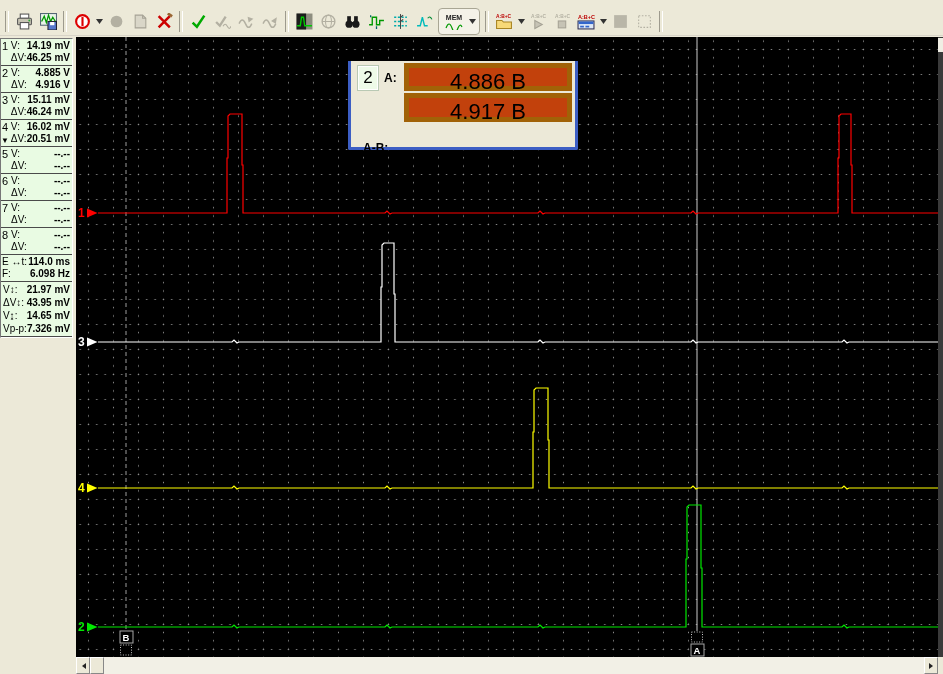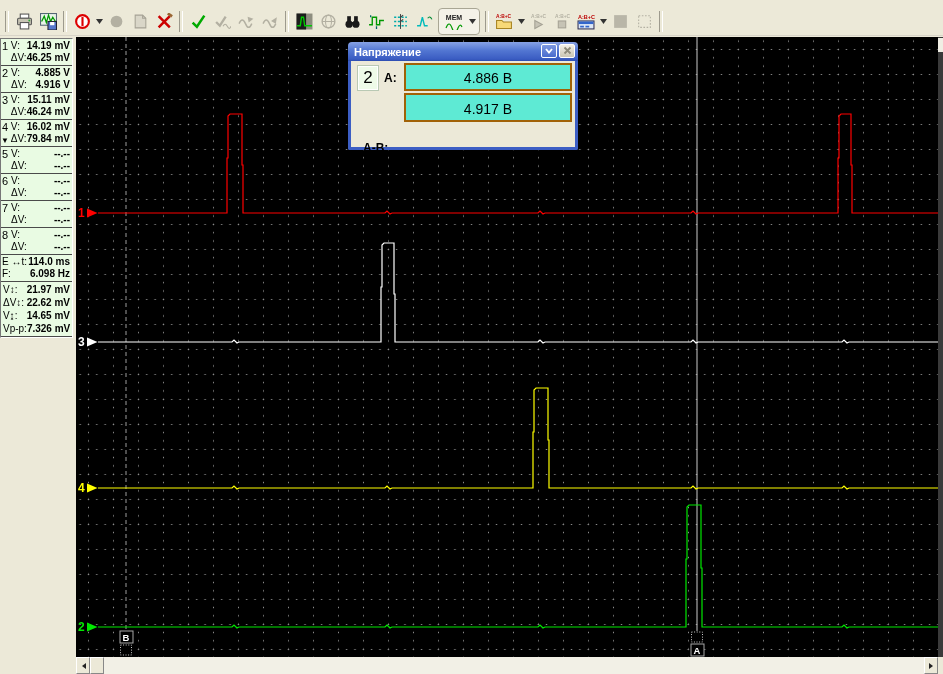--- a/index.html
+++ b/index.html
@@ -71,22 +71,22 @@
           font-size:11px;font-weight:bold;padding-left:6px;box-sizing:border-box;}
   .dbtns{position:absolute;right:3px;top:2px;display:flex;gap:2px;}
   .dbtn{width:16px;height:14px;border:1px solid #fff;border-radius:2px;box-sizing:border-box;
         display:flex;align-items:center;justify-content:center;}
   .dbtn.chev{background:linear-gradient(#7d98e0,#4a6cce);}
   .dbtn.close{background:linear-gradient(#f4f1e8,#c9c5b4);}
   .drow{position:absolute;display:flex;align-items:center;}
   .chbox{width:20px;height:24px;background:#eefbe8;border:1px solid #b9c9b4;box-shadow:0 0 0 1px #fff inset;
          font-size:17px;text-align:center;line-height:24px;color:#000;background-clip:padding-box;}
   .dlabel{font-size:12px;font-weight:bold;color:#000;}
-  .dvalue{position:absolute;left:53px;width:168px;background:#5eead4;border:2px solid #a16207;
-          color:#000;font-size:14px;text-align:center;box-sizing:border-box;}
+  .dvalue{position:absolute;left:53px;width:168px;background:#c2410c;border:5px solid #a16207;
+          color:#000;font-size:22px;text-align:center;box-sizing:border-box;}
 </style>
 </head>
 <body>
 
 <div class="app">
 
 
   <div class="toolbar" id="toolbar">
       <div class="tsep"></div>
       <div class="tbtn">
@@ -352,21 +352,21 @@
         </div>
         <div class="mcell">
           <span class="chn">4</span>
           <span class="mlines">
             <div class="mline">
               <span class="ml">V:</span>
               <span class="mv">16.02 mV</span>
             </div>
             <div class="mline">
               <span class="ml">ΔV:</span>
-              <span class="mv">79.84 mV</span>
+              <span class="mv">20.51 mV</span>
             </div>
           </span>
           <span class="trigmark">▼</span>
         </div>
         <div class="mcell">
           <span class="chn">5</span>
           <span class="mlines">
             <div class="mline">
               <span class="ml">V:</span>
               <span class="mv">--.--</span>
@@ -428,21 +428,21 @@
             </div>
           </span>
         </div>
         <div class="statcell">
           <div class="mline">
             <span class="ml">V↕:</span>
             <span class="mv">21.97 mV</span>
           </div>
           <div class="mline">
             <span class="ml">ΔV↕:</span>
-            <span class="mv">22.62 mV</span>
+            <span class="mv">43.95 mV</span>
           </div>
           <div class="mline">
             <span class="ml">V↨:</span>
             <span class="mv">14.65 mV</span>
           </div>
           <div class="mline">
             <span class="ml">Vp-p:</span>
             <span class="mv">7.326 mV</span>
           </div>
         </div>
@@ -468,39 +468,20 @@
         <rect x="44" y="594" width="13" height="12" fill="#000" stroke="#a8a8a8"></rect>
         <text x="50" y="603.5" fill="#fff" font-size="9.5" font-weight="bold" text-anchor="middle" font-family="Liberation Sans,sans-serif">B</text>
         <rect x="44.5" y="608" width="11" height="10" fill="#000" stroke="#c8c8c8" stroke-dasharray="1 1.6"></rect>
         <rect x="615.5" y="595" width="11" height="10" fill="#000" stroke="#c8c8c8" stroke-dasharray="1 1.6"></rect>
         <rect x="615" y="607" width="13" height="12" fill="#000" stroke="#a8a8a8"></rect>
         <text x="621" y="616.5" fill="#fff" font-size="9.5" font-weight="bold" text-anchor="middle" font-family="Liberation Sans,sans-serif">A</text>
       </svg>
     </div>
 
   <div class="dialog">
-    <div class="dtitle">
-      <span>Напряжение</span>
-      <div class="dbtns">
-        <div class="dbtn chev">
-          <span class="icon">
-            <svg width="10" height="8" viewBox="0 0 10 8">
-                <path d="M2 2 L5 5.5 L8 2" fill="none" stroke="#fff" stroke-width="1.8"></path>
-              </svg>
-          </span>
-        </div>
-        <div class="dbtn close">
-          <span class="icon">
-            <svg width="9" height="9" viewBox="0 0 9 9">
-                <path d="M1.5 1.5 L7.5 7.5 M7.5 1.5 L1.5 7.5" stroke="#8d8a7a" stroke-width="1.8"></path>
-              </svg>
-          </span>
-        </div>
-      </div>
-    </div>
     <div class="drow" style="left:6px;top:3px;height:27px;">
       <div class="chbox">2</div>
       <div class="dlabel" style="margin-left:5px;">A:</div>
     </div>
     <div class="dvalue" style="top:2px;height:28px;line-height:27px;">4.886 В</div>
     <div class="drow" style="left:12px;top:33px;height:28px;margin-top:40px;">
       <div class="dlabel">A-B:</div>
     </div>
     <div class="dvalue" style="top:32px;height:29px;line-height:28px;">4.917 В</div>
   </div>

